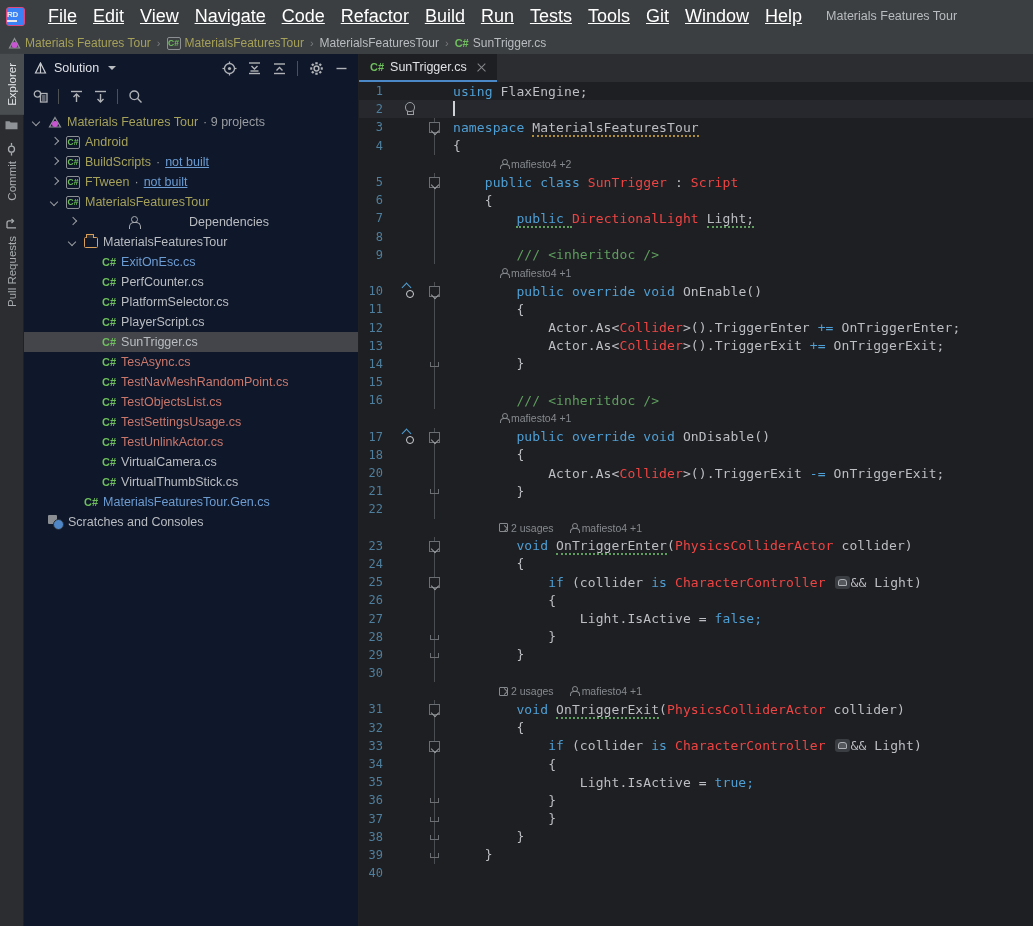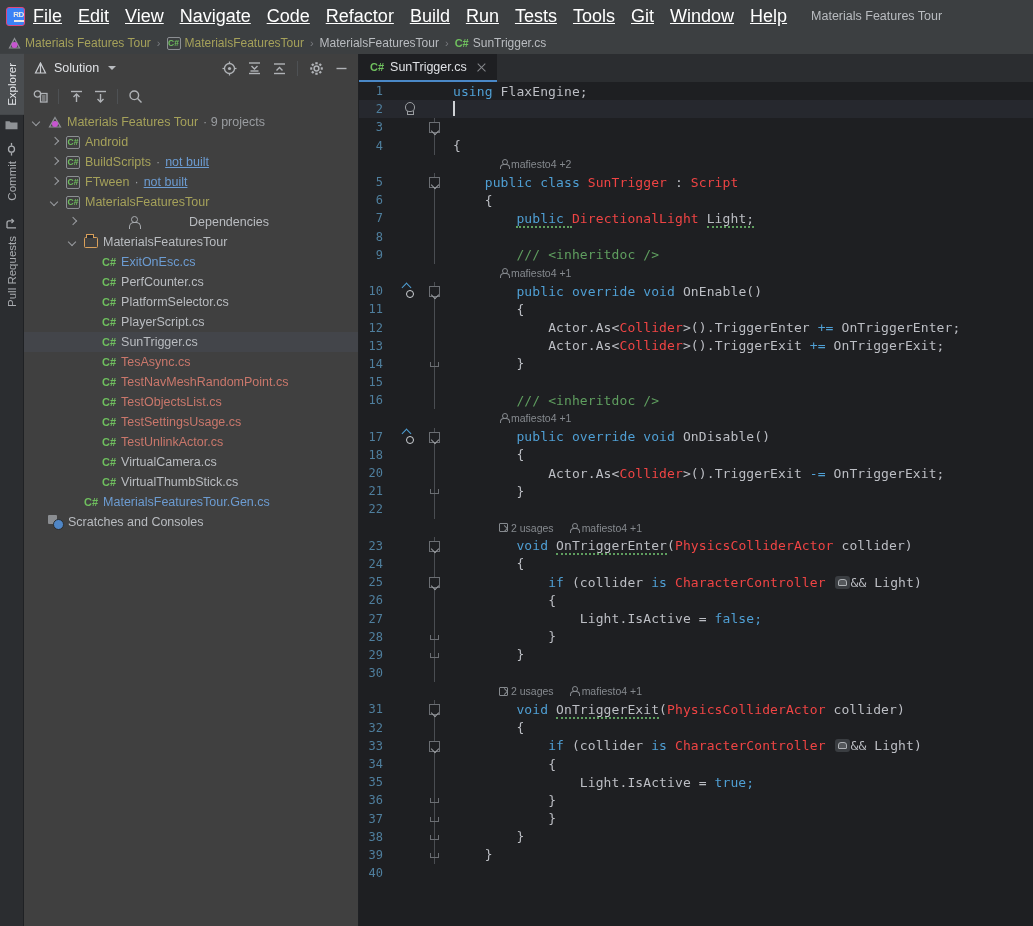--- a/index.html
+++ b/index.html
@@ -12,22 +12,22 @@
   }
   #app { width: 1033px; height: 926px; position: relative; display: flex; flex-direction: column; }
 
   
   .menubar {
     height: 32px; min-height: 32px; background: #3c3f41;
     display: flex; align-items: center; padding-left: 6px; gap: 0;
   }
   .rd-logo {
     width: 19px; height: 19px; border: 1.5px solid #e0457b; border-radius: 3px;
-    background: #3b82f6; margin-right: 0;
-    display: flex; flex-direction: column; align-items: flex-end; justify-content: center;
+    background: #3b82f6; margin-right: 15px;
+    display: flex; flex-direction: column; align-items: flex-start; justify-content: center;
     font-size: 8px; font-weight: bold; color: #e8e8e8; letter-spacing: -0.4px;
     line-height: 8px; font-family: "Liberation Sans", sans-serif;
   }
   .rd-logo .bar { width: 10px; height: 2px; background: #e8e8e8; margin-top: 1px; }
   .menu-item {
     font-size: 18px; color: #ffffff; padding: 4px 8px; cursor: default; white-space: nowrap; text-decoration: underline;
   }
   .menu-item .mn { text-decoration: underline; }
   .menubar .proj-name {
     font-size: 12.5px; color: #b9bcc0; margin-left: 16px; white-space: nowrap;
@@ -68,21 +68,21 @@
     writing-mode: vertical-rl; transform: rotate(180deg);
     font-size: 11.5px; color: #a9acb0; padding: 9px 0 9px 0; width: 24px;
     display: flex; align-items: center; justify-content: center; gap: 5px;
     cursor: default; white-space: nowrap;
   }
   .stripe-btn.active { background: #4a4d50; color: #e3e5e8; }
   .stripe-ico { width: 13px; height: 13px; transform: rotate(90deg); flex-shrink: 0; }
 
   
   .solution {
-    width: 335px; min-width: 335px; background: #404040;
+    width: 335px; min-width: 335px; background: #0f172a;
     display: flex; flex-direction: column; border-right: 1px solid #1f2124; text-align: right;
   }
   .sol-header {
     height: 28px; min-height: 28px; display: flex; align-items: center;
     padding: 0 6px 0 10px;
   }
   .sol-title { font-size: 12.5px; color: #dfe1e5; margin-left: 7px; }
   .sol-caret {
     width: 0; height: 0; border-left: 4px solid transparent; border-right: 4px solid transparent;
     border-top: 4.5px solid #b9bcc0; margin-left: 9px;
@@ -607,20 +607,21 @@
                 <div class="gutter-fold"></div>
                 <div class="code-text"><span class="caret"></span></div>
               </div>
               <div class="lrow">
                 <div class="gutter-num">3</div>
                 <div class="gutter-icons"></div>
                 <div class="gutter-fold">
                   <span class="fold-line"></span>
                   <span class="fold-box start"></span>
                 </div>
+                <div class="code-text"><span class="kw2">namespace </span><span class="plain squig-y">MaterialsFeaturesTour</span></div>
               </div>
               <div class="lrow">
                 <div class="gutter-num">4</div>
                 <div class="gutter-icons"></div>
                 <div class="gutter-fold">
                   <span class="fold-line"></span>
                 </div>
                 <div class="code-text"><span class="plain">{</span></div>
               </div>
               <div class="arow">

